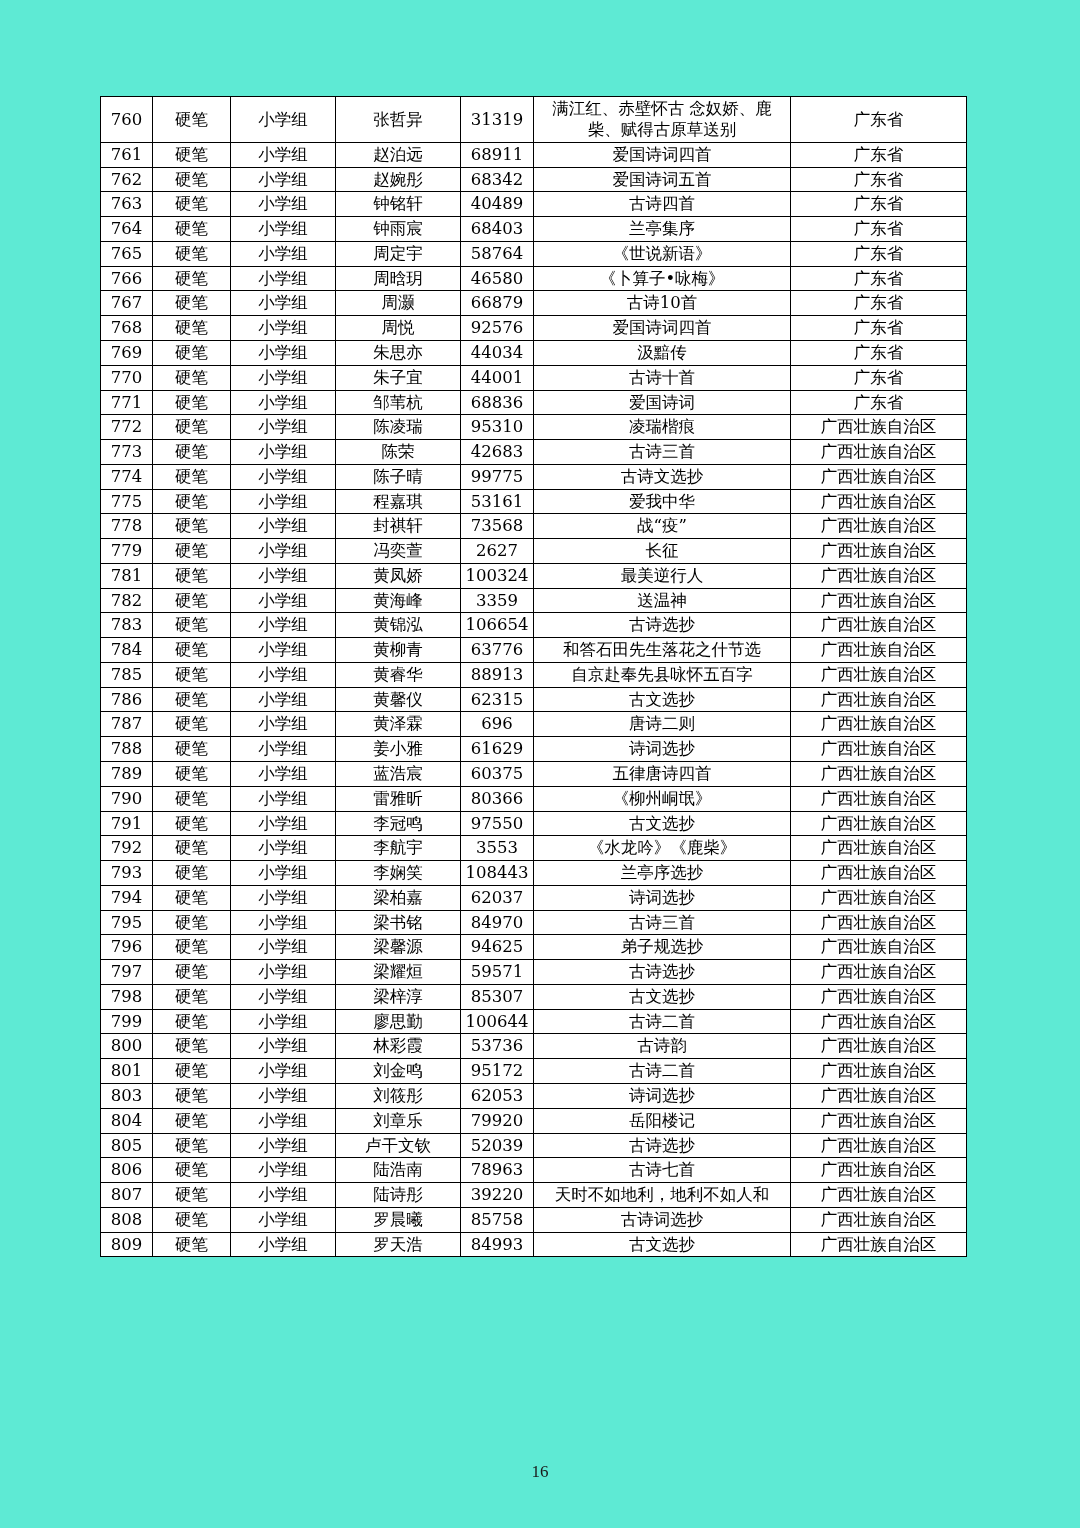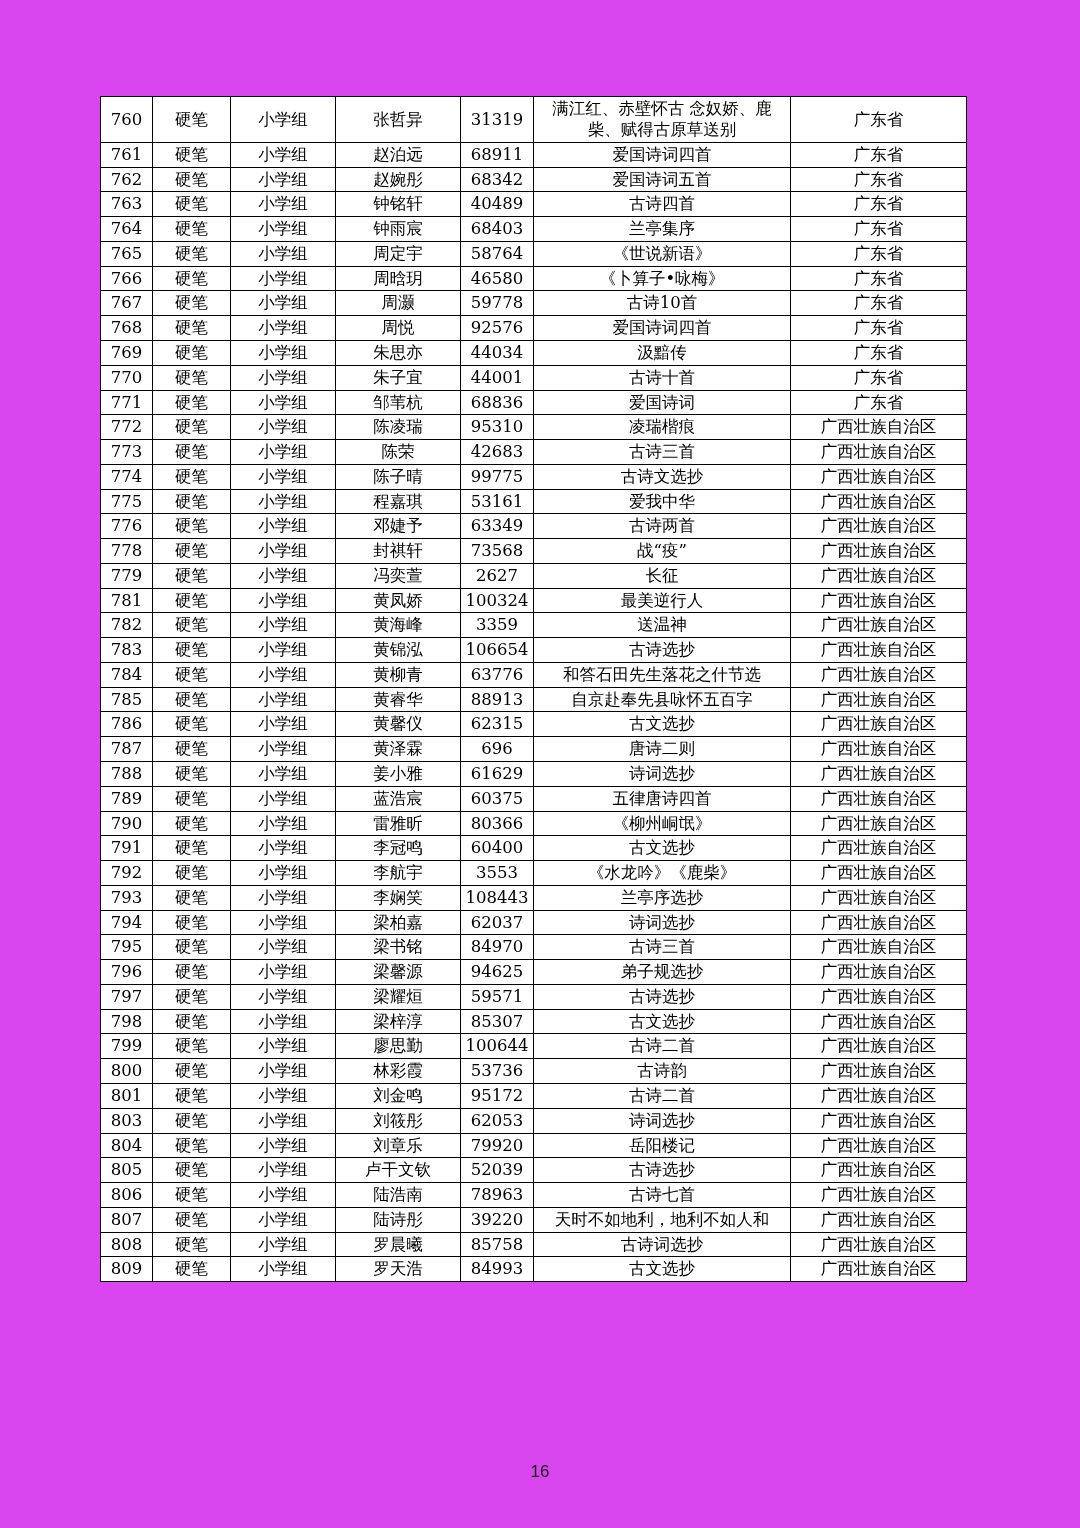--- a/index.html
+++ b/index.html
@@ -14,21 +14,21 @@
     color: #000000;
     position: relative;
     overflow: hidden;
   }
   .page {
     position: absolute;
     left: 0;
     top: 0;
     width: 1080px;
     height: 1528px;
-    background: #d946ef;
+    background: #5eead4;
   }
   .table-wrap {
     position: absolute;
     left: 100px;
     top: 96px;
     width: 866px;
   }
   table.roster {
     border-collapse: collapse;
     width: 866px;
@@ -67,21 +67,21 @@
   td.work.tall {
     line-height: 1.3;
   }
   .page-number {
     position: absolute;
     left: 0;
     top: 1462px;
     width: 1080px;
     text-align: center;
     font-size: 17px;
-    font-family: Liberation Sans, sans-serif;
+    font-family: Liberation Serif, serif;
     color: #1a1a1a;
   }
 </style>
 </head>
 <body>
 
 <div class="page">
 
   <div class="table-wrap">
     <table class="roster">
@@ -156,21 +156,21 @@
             <td class="name">周晗玥</td>
             <td class="code">46580</td>
             <td class="work">《卜算子•咏梅》</td>
             <td class="region">广东省</td>
           </tr>
           <tr>
             <td class="seq">767</td>
             <td class="cat">硬笔</td>
             <td class="group">小学组</td>
             <td class="name">周灏</td>
-            <td class="code">59778</td>
+            <td class="code">66879</td>
             <td class="work">古诗10首</td>
             <td class="region">广东省</td>
           </tr>
           <tr>
             <td class="seq">768</td>
             <td class="cat">硬笔</td>
             <td class="group">小学组</td>
             <td class="name">周悦</td>
             <td class="code">92576</td>
             <td class="work">爱国诗词四首</td>
@@ -230,29 +230,20 @@
             <td class="work">古诗文选抄</td>
             <td class="region">广西壮族自治区</td>
           </tr>
           <tr>
             <td class="seq">775</td>
             <td class="cat">硬笔</td>
             <td class="group">小学组</td>
             <td class="name">程嘉琪</td>
             <td class="code">53161</td>
             <td class="work">爱我中华</td>
-            <td class="region">广西壮族自治区</td>
-          </tr>
-          <tr>
-            <td class="seq">776</td>
-            <td class="cat">硬笔</td>
-            <td class="group">小学组</td>
-            <td class="name">邓婕予</td>
-            <td class="code">63349</td>
-            <td class="work">古诗两首</td>
             <td class="region">广西壮族自治区</td>
           </tr>
           <tr>
             <td class="seq">778</td>
             <td class="cat">硬笔</td>
             <td class="group">小学组</td>
             <td class="name">封祺轩</td>
             <td class="code">73568</td>
             <td class="work">战“疫”</td>
             <td class="region">广西壮族自治区</td>
@@ -354,21 +345,21 @@
             <td class="name">雷雅昕</td>
             <td class="code">80366</td>
             <td class="work">《柳州峒氓》</td>
             <td class="region">广西壮族自治区</td>
           </tr>
           <tr>
             <td class="seq">791</td>
             <td class="cat">硬笔</td>
             <td class="group">小学组</td>
             <td class="name">李冠鸣</td>
-            <td class="code">60400</td>
+            <td class="code">97550</td>
             <td class="work">古文选抄</td>
             <td class="region">广西壮族自治区</td>
           </tr>
           <tr>
             <td class="seq">792</td>
             <td class="cat">硬笔</td>
             <td class="group">小学组</td>
             <td class="name">李航宇</td>
             <td class="code">3553</td>
             <td class="work">《水龙吟》《鹿柴》</td>

